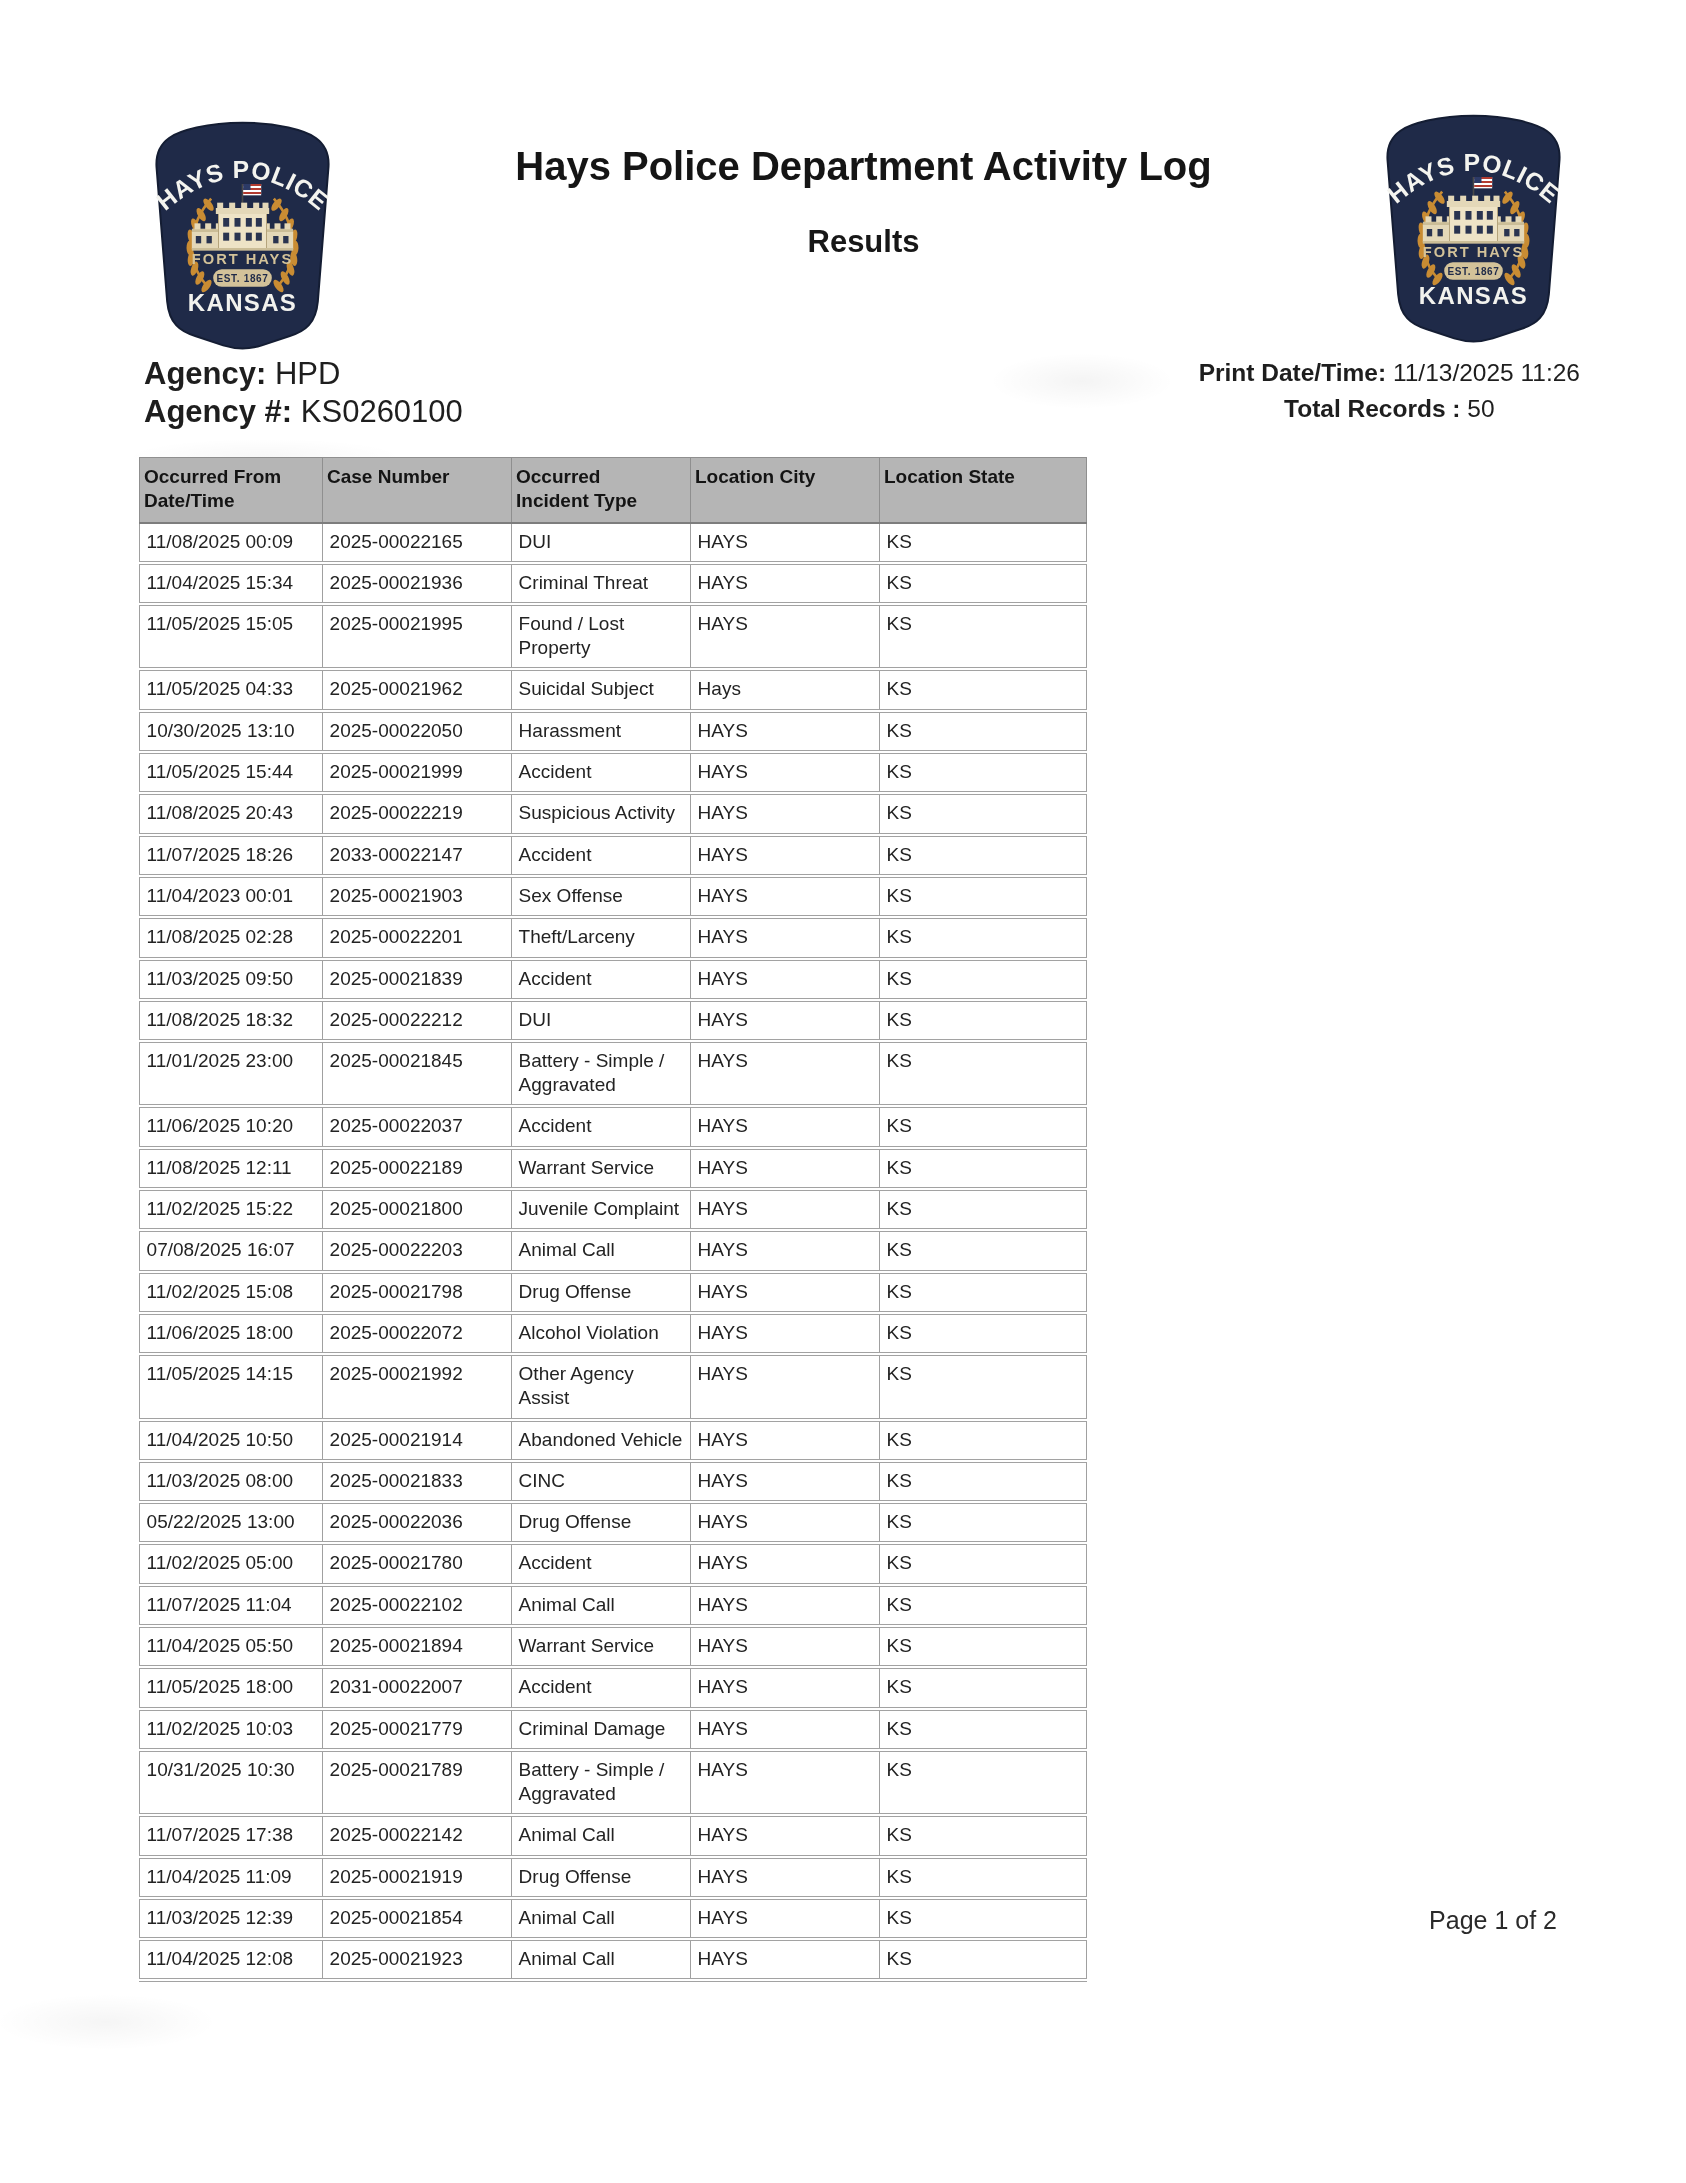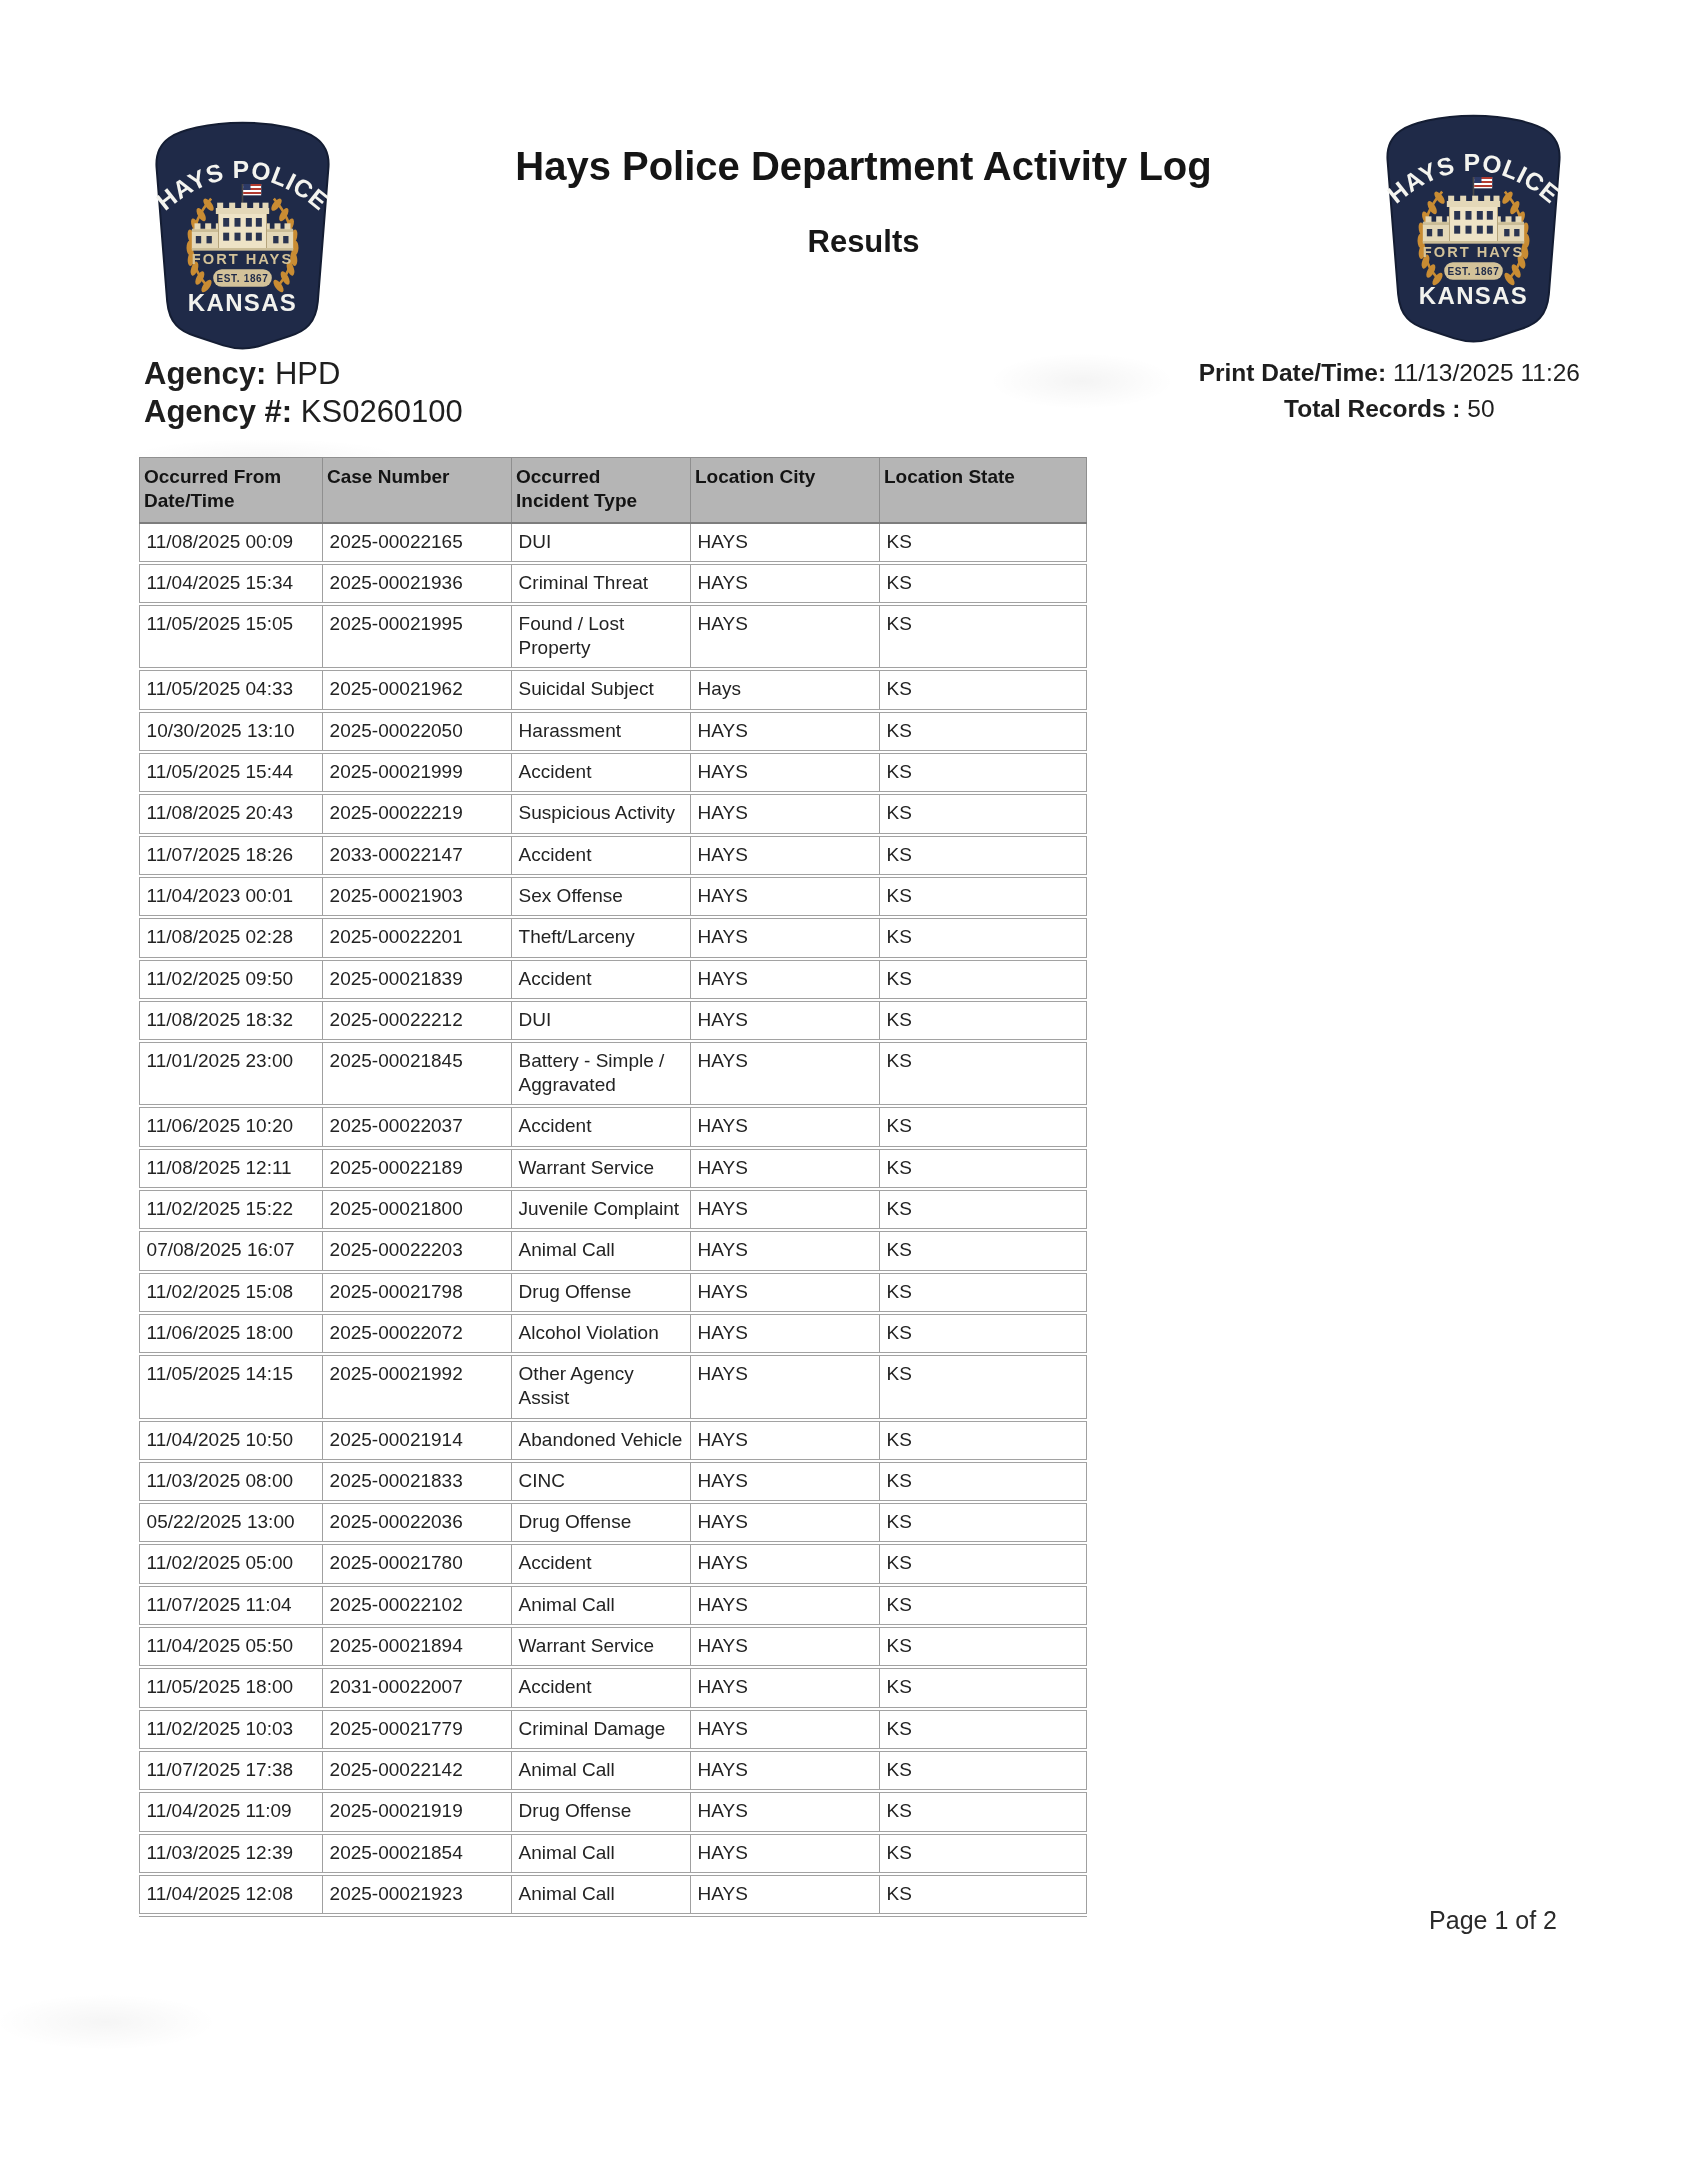--- a/index.html
+++ b/index.html
@@ -319,21 +319,21 @@
           <td>KS</td>
         </tr>
         <tr>
           <td>11/08/2025 02:28</td>
           <td>2025-00022201</td>
           <td>Theft/Larceny</td>
           <td>HAYS</td>
           <td>KS</td>
         </tr>
         <tr>
-          <td>11/02/2025 09:50</td>
+          <td>11/03/2025 09:50</td>
           <td>2025-00021839</td>
           <td>Accident</td>
           <td>HAYS</td>
           <td>KS</td>
         </tr>
         <tr>
           <td>11/08/2025 18:32</td>
           <td>2025-00022212</td>
           <td>DUI</td>
           <td>HAYS</td>
@@ -445,20 +445,27 @@
           <td>KS</td>
         </tr>
         <tr>
           <td>11/02/2025 10:03</td>
           <td>2025-00021779</td>
           <td>Criminal Damage</td>
           <td>HAYS</td>
           <td>KS</td>
         </tr>
         <tr>
+          <td>10/31/2025 10:30</td>
+          <td>2025-00021789</td>
+          <td>Battery - Simple / Aggravated</td>
+          <td>HAYS</td>
+          <td>KS</td>
+        </tr>
+        <tr>
           <td>11/07/2025 17:38</td>
           <td>2025-00022142</td>
           <td>Animal Call</td>
           <td>HAYS</td>
           <td>KS</td>
         </tr>
         <tr>
           <td>11/04/2025 11:09</td>
           <td>2025-00021919</td>
           <td>Drug Offense</td>

